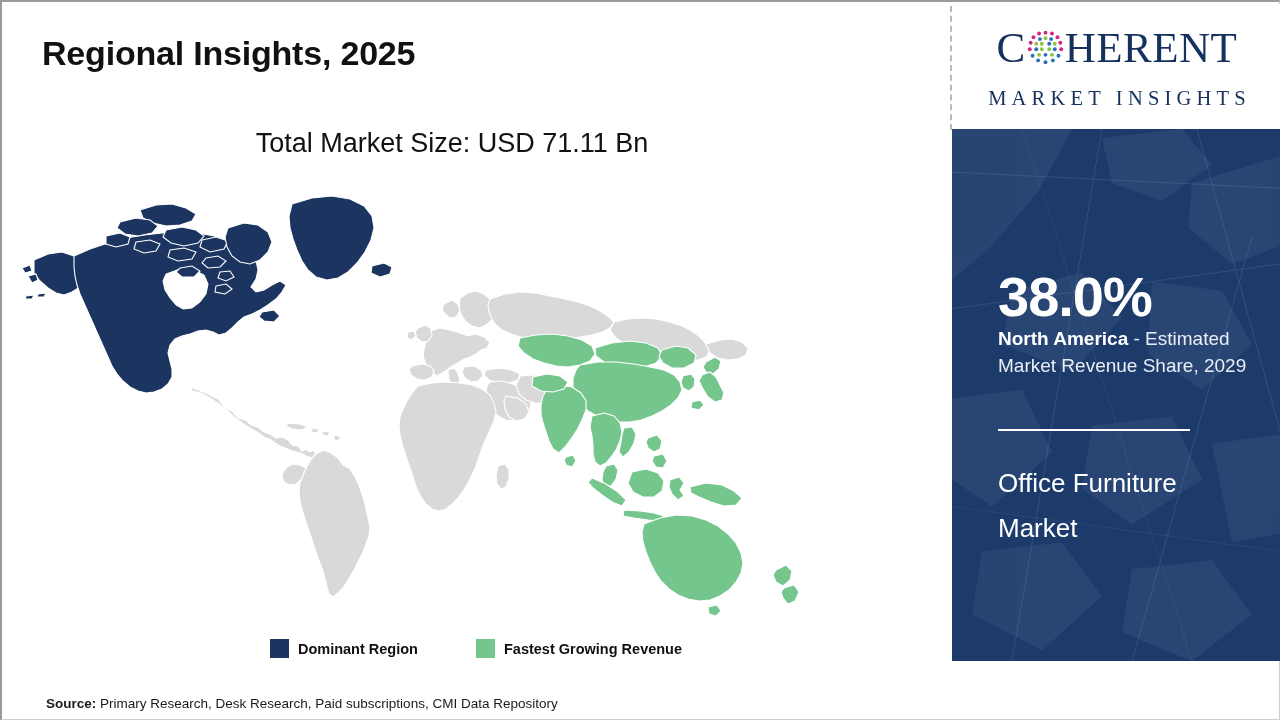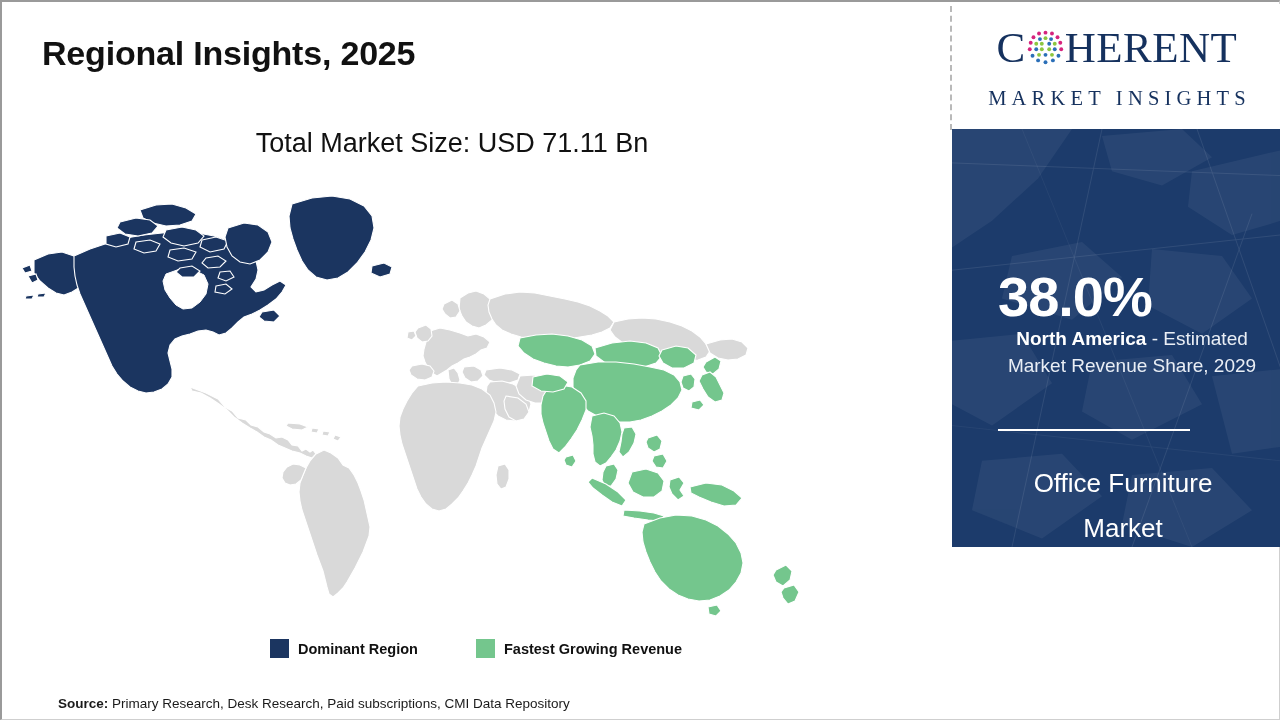--- a/index.html
+++ b/index.html
@@ -49,21 +49,21 @@
     display:flex; justify-content:center; align-items:center; gap:58px;
   }
   .leg-item { display:flex; align-items:center; gap:9px; }
   .leg-sw { width:19px; height:19px; display:block; }
   .leg-sw.nav { background:#1b3560; }
   .leg-sw.grn { background:#74c68d; }
   .leg-lb { font-size:14.5px; font-weight:bold; color:#111111; white-space:nowrap; }
 
   
   #source {
-    position:absolute; left:56px; top:694px;
+    position:absolute; left:44px; top:694px;
     font-size:13.5px; color:#1a1a1a; white-space:nowrap;
   }
   #source b { font-weight:bold; }
 
   
   #divider {
     position:absolute; left:948px; top:4px; width:0; height:124px;
     border-left:2px dashed #b9b9b9;
   }
 
@@ -81,22 +81,22 @@
   }
   #sphere { width:37px; height:37px; margin:0 1px 2px 1px; display:block; }
   #logo-sub {
     font-family:"Liberation Serif", serif;
     font-size:20.5px; color:#15315e; letter-spacing:5.2px;
     margin-top:16px; padding-left:5px;
   }
 
   
   #panel {
-    position:absolute; left:950px; top:127px; width:329px; height:418px;
-    background:#3b82f6; overflow:hidden;text-align:center;
+    position:absolute; left:950px; top:127px; width:329px; height:532px;
+    background:#3b82f6; overflow:hidden;
   }
   #panel-tex { position:absolute; inset:0; width:100%; height:100%; }
 
   #pct {
     position:absolute; left:46px; top:140px;
     font-size:56px; font-weight:bold; color:#ffffff; line-height:1;
     letter-spacing:-1px;
   }
   #share {
     position:absolute; left:46px; top:197px; width:268px;

